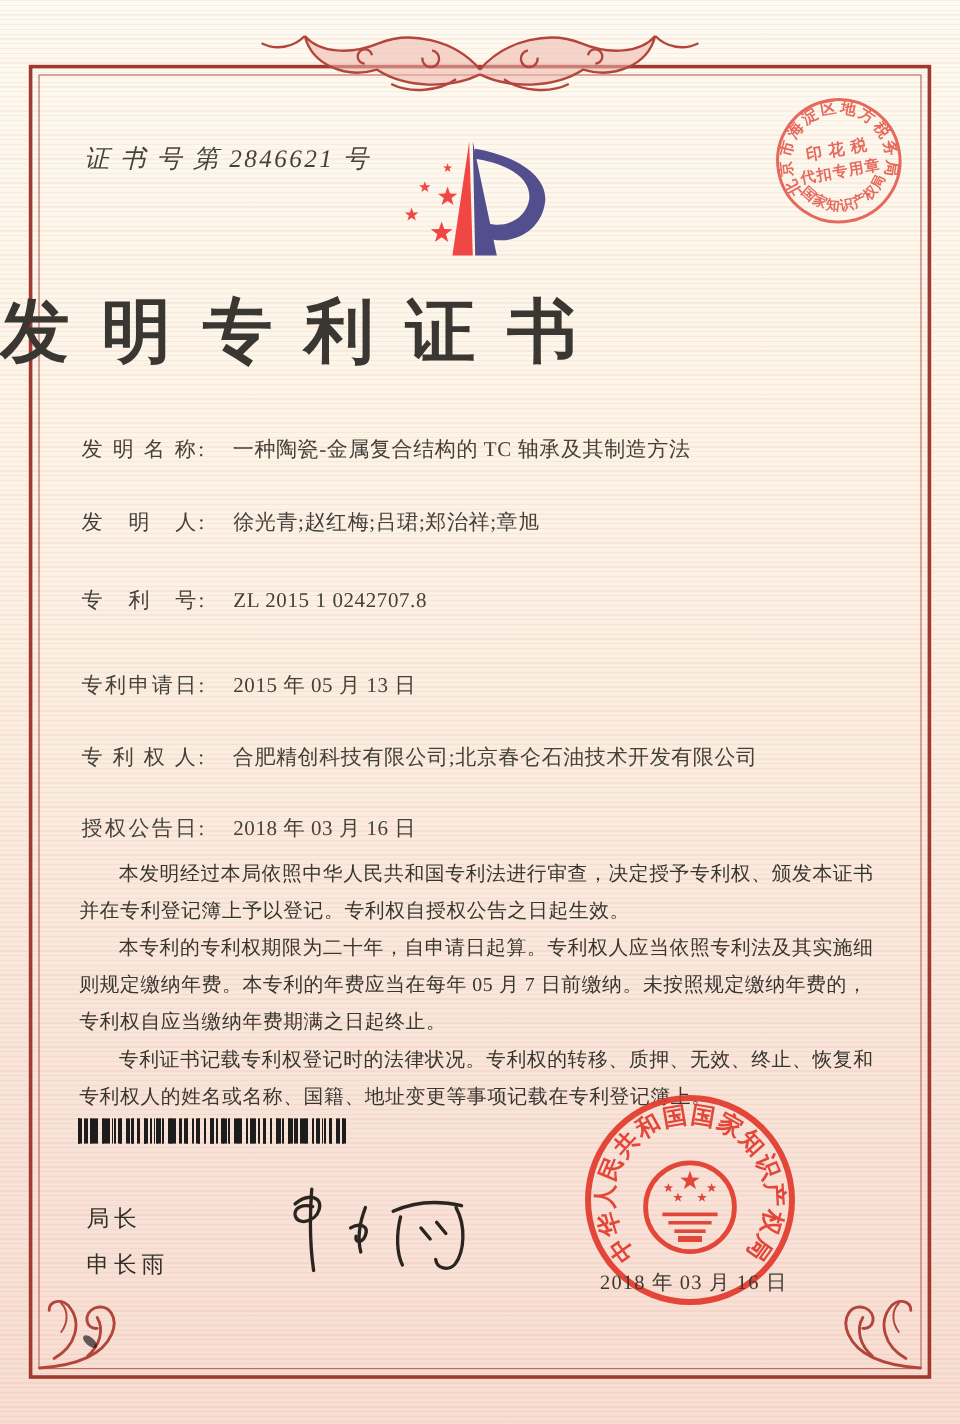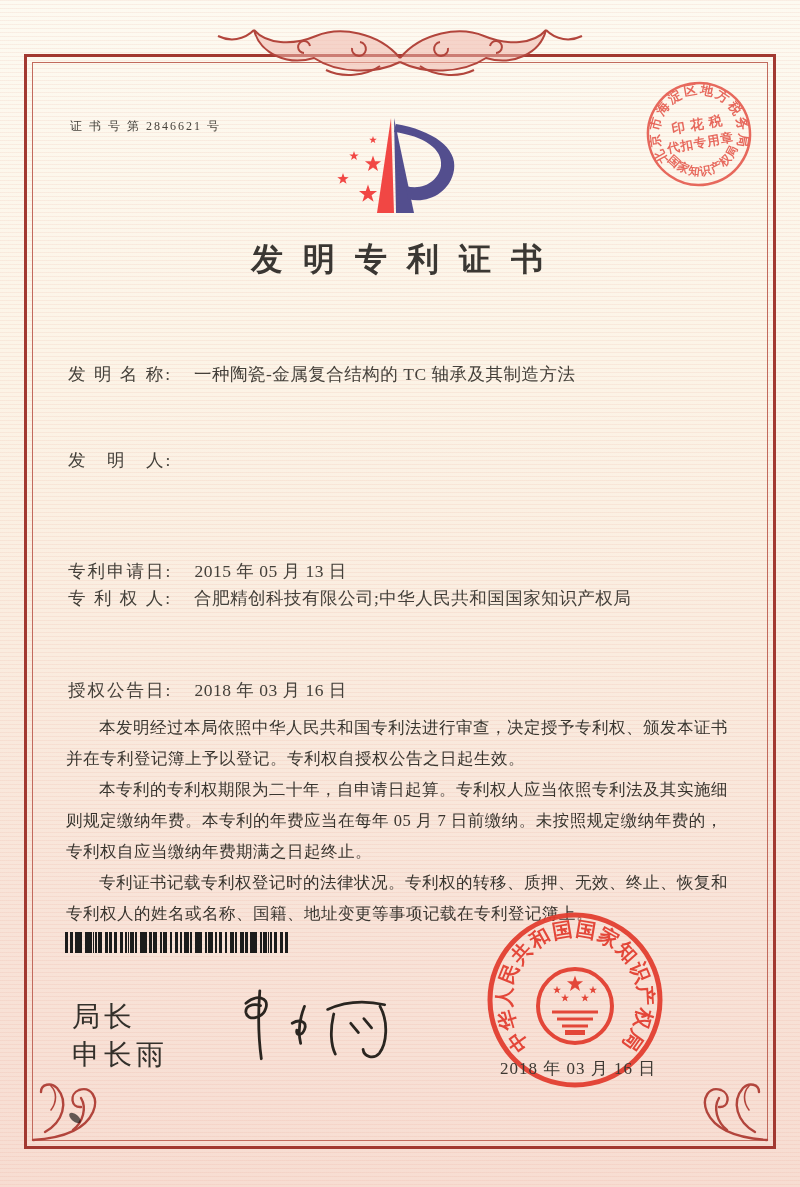--- a/index.html
+++ b/index.html
@@ -18,50 +18,50 @@
   .frame-outer{
     position:absolute;left:24px;top:54px;right:24px;bottom:38px;
     border:3px solid #a23931;
   }
   .frame-inner{
     position:absolute;left:32px;top:62px;right:32px;bottom:46px;
     border:1px solid #c26a5d;
   }
   .cert-no{
     position:absolute;left:70px;top:118px;
-    font-size:12px;color:#46423c;letter-spacing:2px;white-space:pre;
+    font-size:21px;color:#46423c;letter-spacing:2px;white-space:pre;font-style:italic;
   }
   .title{
     position:absolute;left:0;right:0;top:238px;
-    text-align:center;font-size:32px;font-weight:700;color:#3a3733;
+    text-align:left;font-size:58px;font-weight:700;color:#3a3733;
     letter-spacing:6px;white-space:pre;
   }
   .field-row{
     position:absolute;left:68px;right:60px;display:flex;align-items:baseline;
     font-size:17.5px;color:#44403a;
   }
   .field-label{white-space:pre;letter-spacing:2px;flex:none;}
   .field-value{margin-left:22px;letter-spacing:0.5px;white-space:pre-wrap;}
-  .r1{top:362px}.r2{top:448px}.r3{top:488px}.r4{top:559px}.r5{top:586px}.r6{top:678px}
+  .r1{top:362px}.r2{top:423px}.r3{top:488px}.r4{top:559px}.r5{top:619px}.r6{top:678px}
   .body-text{
     position:absolute;left:66px;top:712px;width:672px;
     font-size:16.5px;line-height:31px;color:#39352f;letter-spacing:0.5px;
   }
   .body-text p{margin:0;text-indent:2em;}
   .barcode{
     position:absolute;left:65px;top:932px;width:224px;height:21px;
     background:
       repeating-linear-gradient(90deg,#1c1c1c 0 2px,rgba(0,0,0,0) 2px 5px),
       repeating-linear-gradient(90deg,#1c1c1c 0 1px,rgba(0,0,0,0) 1px 7px),
       repeating-linear-gradient(90deg,#1c1c1c 0 3px,rgba(0,0,0,0) 3px 11px);
   }
   .signer{
     position:absolute;left:72px;top:998px;
     font-family:"Liberation Sans","DejaVu Sans",sans-serif;
-    font-size:28px;color:#33302b;letter-spacing:4px;line-height:38px;
+    font-size:19px;color:#33302b;letter-spacing:4px;line-height:38px;
   }
   .signature-svg{position:absolute;left:212px;top:975px;}
   .issue-date{
     position:absolute;left:500px;top:1057px;
     font-size:17px;color:#3c3832;letter-spacing:1px;white-space:pre;
   }
   .logo-svg{position:absolute;left:336px;top:110px;}
   .seal-main{position:absolute;left:485px;top:910px;opacity:0.92;}
   .seal-tax{position:absolute;left:643px;top:78px;opacity:0.88;transform:rotate(-10deg);}
   .ornament-top{position:absolute;left:190px;top:16px;}
@@ -123,28 +123,33 @@
 
   <div class="cert-no">证 书 号 第 2846621 号</div>
   <div class="title">发 明 专 利 证 书</div>
 
   <div class="field-row r1">
     <span class="field-label">发 明 名 称:</span>
     <span class="field-value">一种陶瓷-金属复合结构的 TC 轴承及其制造方法</span>
   </div>
   <div class="field-row r2">
     <span class="field-label">发　明　人:</span>
+    <span class="field-value">徐光青;赵红梅;吕珺;郑治祥;章旭</span>
+  </div>
+  <div class="field-row r3">
+    <span class="field-label">专　利　号:</span>
+    <span class="field-value">ZL 2015 1 0242707.8</span>
   </div>
   <div class="field-row r4">
     <span class="field-label">专利申请日:</span>
     <span class="field-value">2015 年 05 月 13 日</span>
   </div>
   <div class="field-row r5">
     <span class="field-label">专 利 权 人:</span>
-    <span class="field-value">合肥精创科技有限公司;中华人民共和国国家知识产权局</span>
+    <span class="field-value">合肥精创科技有限公司;北京春仑石油技术开发有限公司</span>
   </div>
   <div class="field-row r6">
     <span class="field-label">授权公告日:</span>
     <span class="field-value">2018 年 03 月 16 日</span>
   </div>
 
   <div class="body-text">
     <p>本发明经过本局依照中华人民共和国专利法进行审查，决定授予专利权、颁发本证书并在专利登记簿上予以登记。专利权自授权公告之日起生效。</p>
     <p>本专利的专利权期限为二十年，自申请日起算。专利权人应当依照专利法及其实施细则规定缴纳年费。本专利的年费应当在每年 05 月 7 日前缴纳。未按照规定缴纳年费的，专利权自应当缴纳年费期满之日起终止。</p>
     <p>专利证书记载专利权登记时的法律状况。专利权的转移、质押、无效、终止、恢复和专利权人的姓名或名称、国籍、地址变更等事项记载在专利登记簿上。</p>

